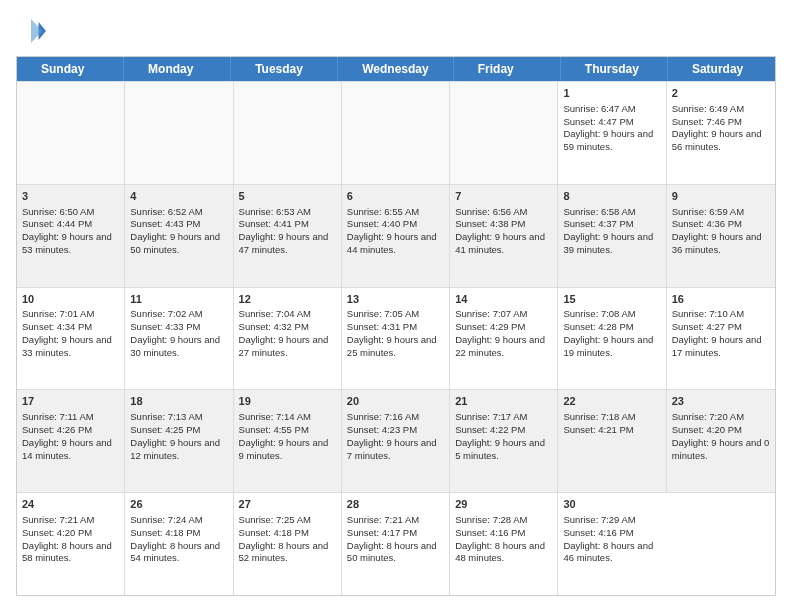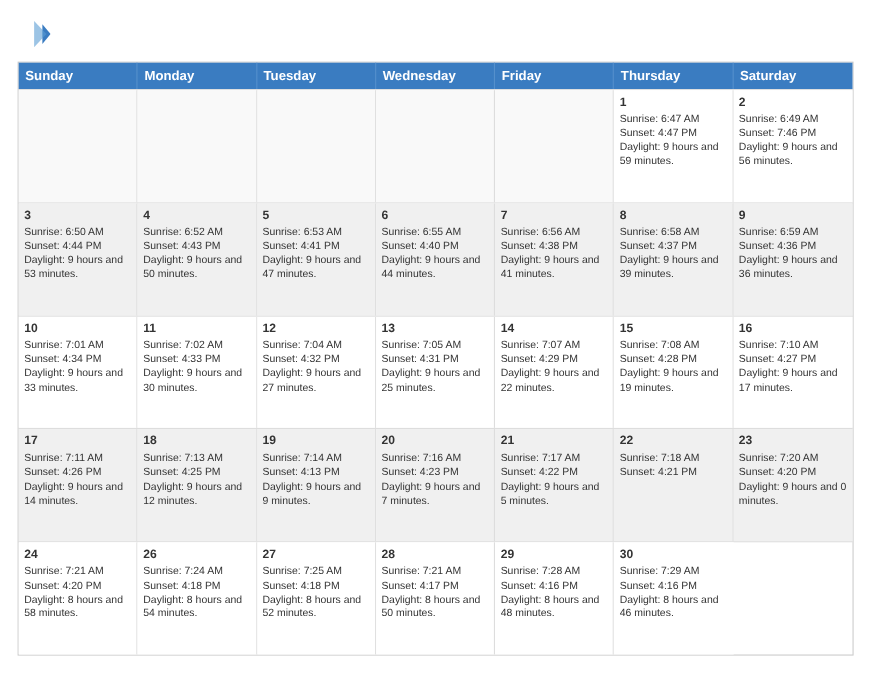--- a/index.html
+++ b/index.html
@@ -67,21 +67,21 @@
     }
     .cal-header-row {
       display: grid;
       grid-template-columns: repeat(7, 1fr);
       background: #3a7cc1;
     }
     .cal-header-cell {
       color: #fff;
       font-weight: bold;
       font-size: 12px;
-      padding: 5px 6px;
+      padding: 5px 24px;
       border-right: 1px solid #5590cc;
     }
     .cal-header-cell:last-child { border-right: none; }
     .cal-body {
       flex: 1;
       display: grid;
       grid-template-rows: repeat(5, 1fr);
     }
     .cal-row {
       display: grid;
@@ -253,21 +253,21 @@
           </div>
           <div class="cal-cell shaded">
             <div class="day-num">18</div>
             <div>Sunrise: 7:13 AM</div>
             <div>Sunset: 4:25 PM</div>
             <div>Daylight: 9 hours and 12 minutes.</div>
           </div>
           <div class="cal-cell shaded">
             <div class="day-num">19</div>
             <div>Sunrise: 7:14 AM</div>
-            <div>Sunset: 4:13 PM</div>
+            <div>Sunset: 4:55 PM</div>
             <div>Daylight: 9 hours and 9 minutes.</div>
           </div>
           <div class="cal-cell shaded">
             <div class="day-num">20</div>
             <div>Sunrise: 7:16 AM</div>
             <div>Sunset: 4:23 PM</div>
             <div>Daylight: 9 hours and 7 minutes.</div>
           </div>
           <div class="cal-cell shaded">
             <div class="day-num">21</div>

